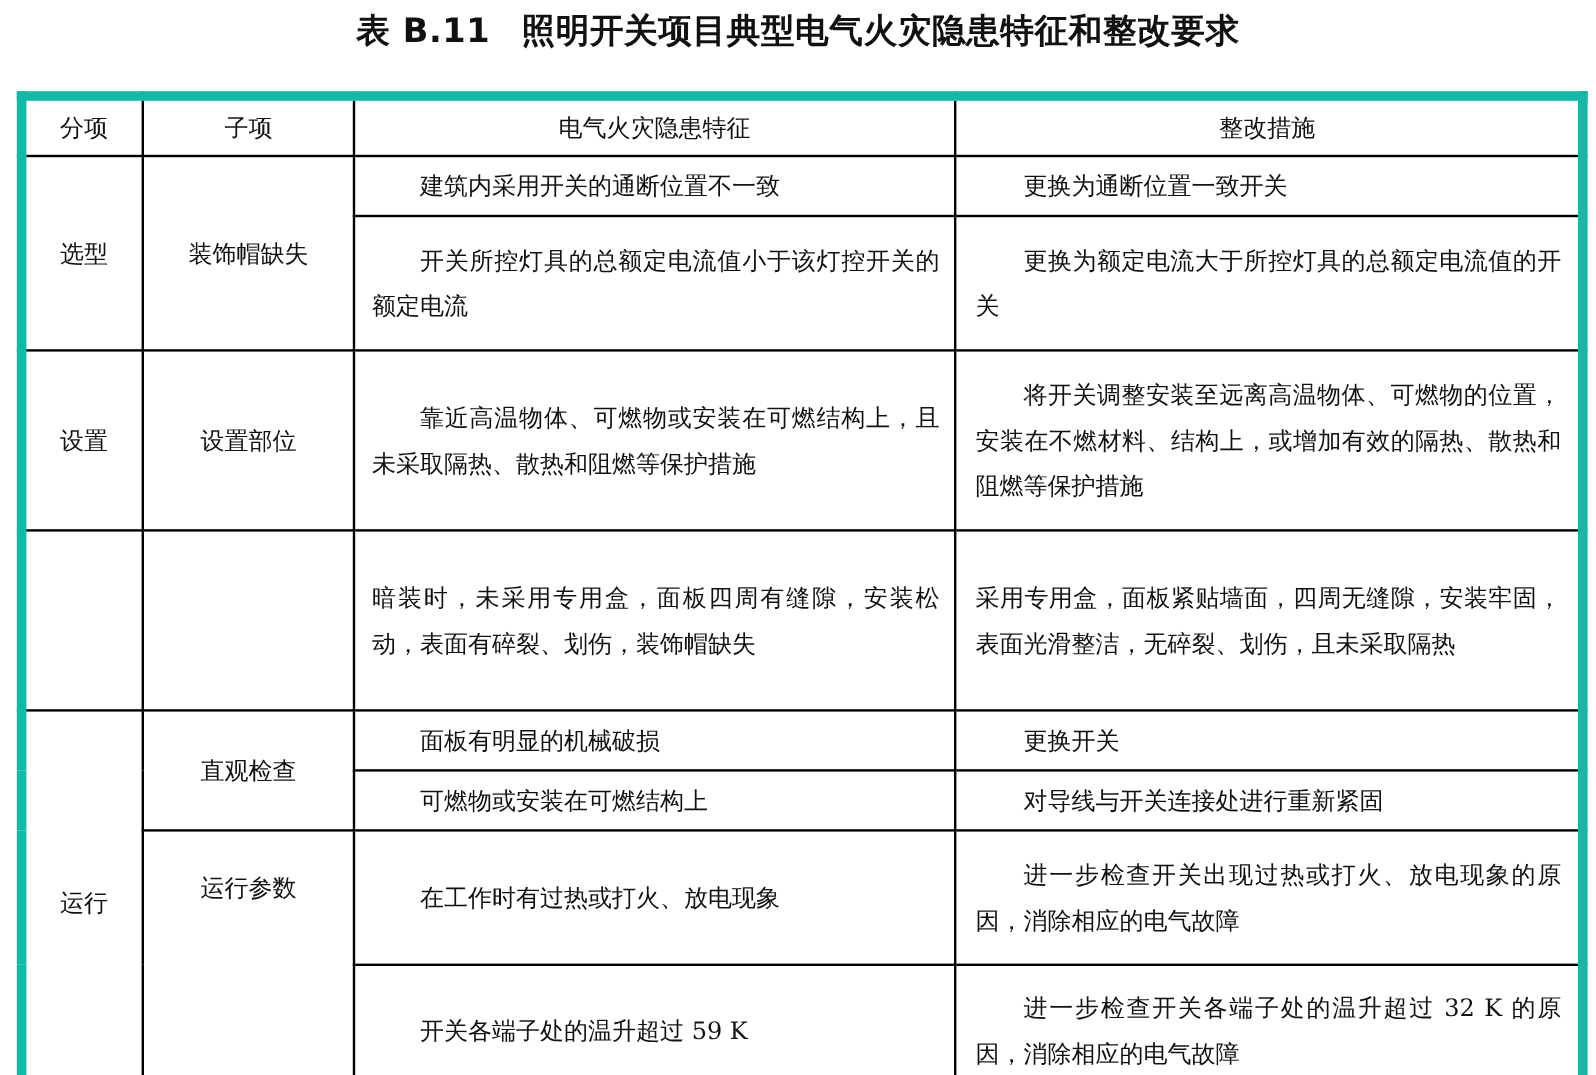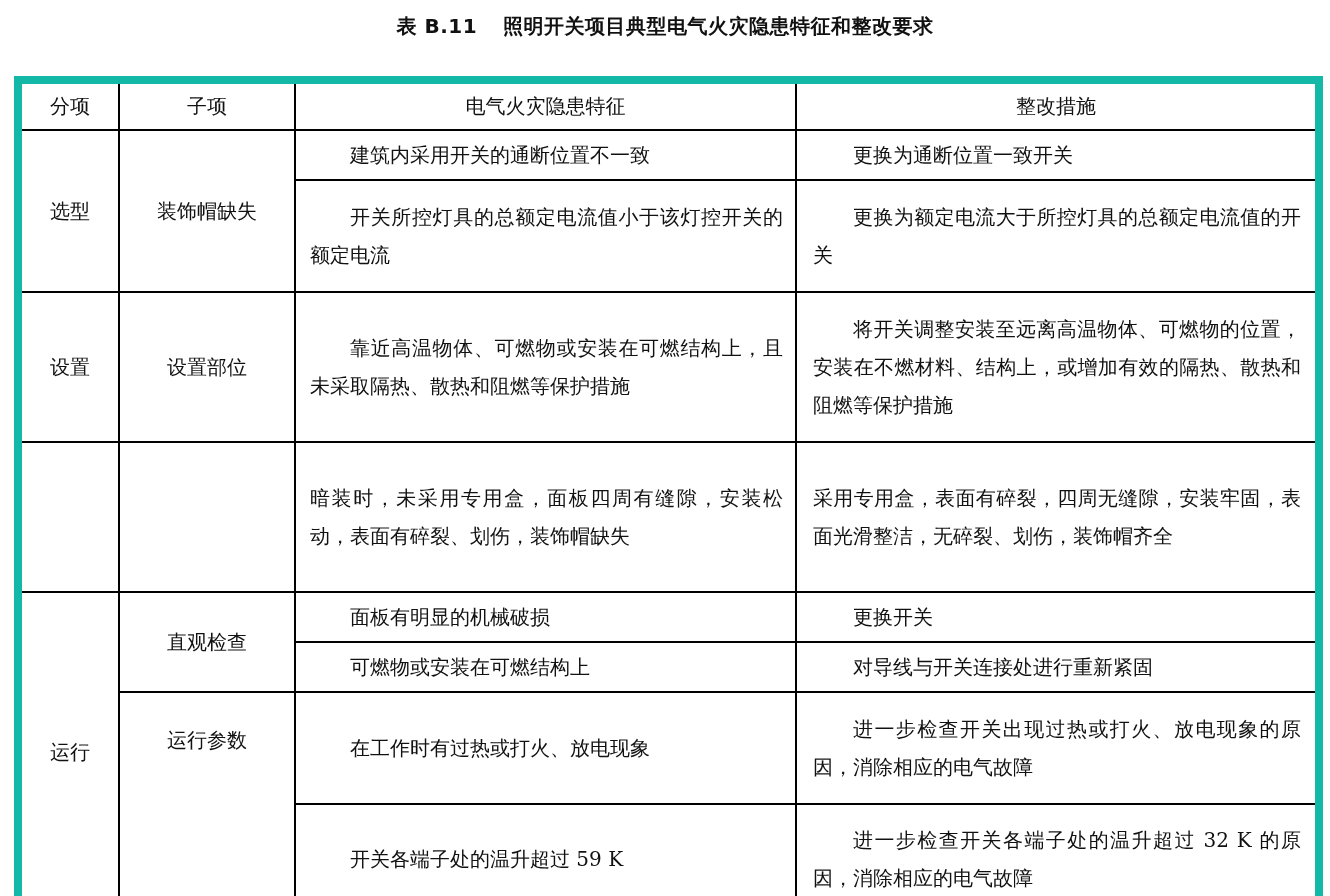--- a/index.html
+++ b/index.html
@@ -16,21 +16,21 @@
       color: #111111;
     }
     .title {
       position: absolute;
       left: 0;
       top: 6px;
       width: 1330px;
       text-align: center;
       font-family: "DejaVu Sans", "Liberation Sans", sans-serif;
       font-weight: bold;
-      font-size: 20px;
+      font-size: 28px;
       line-height: 40px;
       letter-spacing: 0.5px;
     }
     .title .num { margin-right: 26px; }
 
     table.spec {
       position: absolute;
       left: 14px;
       top: 76px;
       width: 1301px;
@@ -103,21 +103,21 @@
       <td class="center">设置</td>
       <td class="center">设置部位</td>
       <td class="txt indent">靠近高温物体、可燃物或安装在可燃结构上，且未采取隔热、散热和阻燃等保护措施</td>
       <td class="txt c4 indent">将开关调整安装至远离高温物体、可燃物的位置，安装在不燃材料、结构上，或增加有效的隔热、散热和阻燃等保护措施</td>
     </tr>
 
     <tr class="h150">
       <td class="center"></td>
       <td class="center"></td>
       <td class="txt">暗装时，未采用专用盒，面板四周有缝隙，安装松动，表面有碎裂、划伤，装饰帽缺失</td>
-      <td class="txt c4">采用专用盒，表面有碎裂，四周无缝隙，安装牢固，表面光滑整洁，无碎裂、划伤，装饰帽齐全</td>
+      <td class="txt c4">采用专用盒，面板紧贴墙面，四周无缝隙，安装牢固，表面光滑整洁，无碎裂、划伤，且未采取隔热</td>
     </tr>
 
     <tr class="h50">
       <td class="center" rowspan="4">运行</td>
       <td class="center" rowspan="2">直观检查</td>
       <td class="txt indent">面板有明显的机械破损</td>
       <td class="txt c4 indent">更换开关</td>
     </tr>
     <tr class="h50">
       <td class="txt indent">可燃物或安装在可燃结构上</td>

